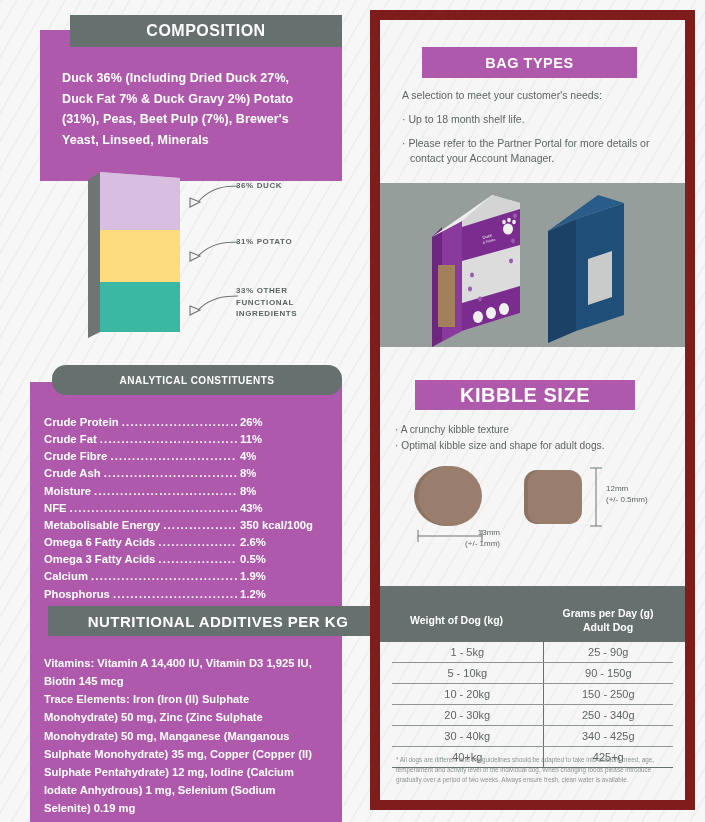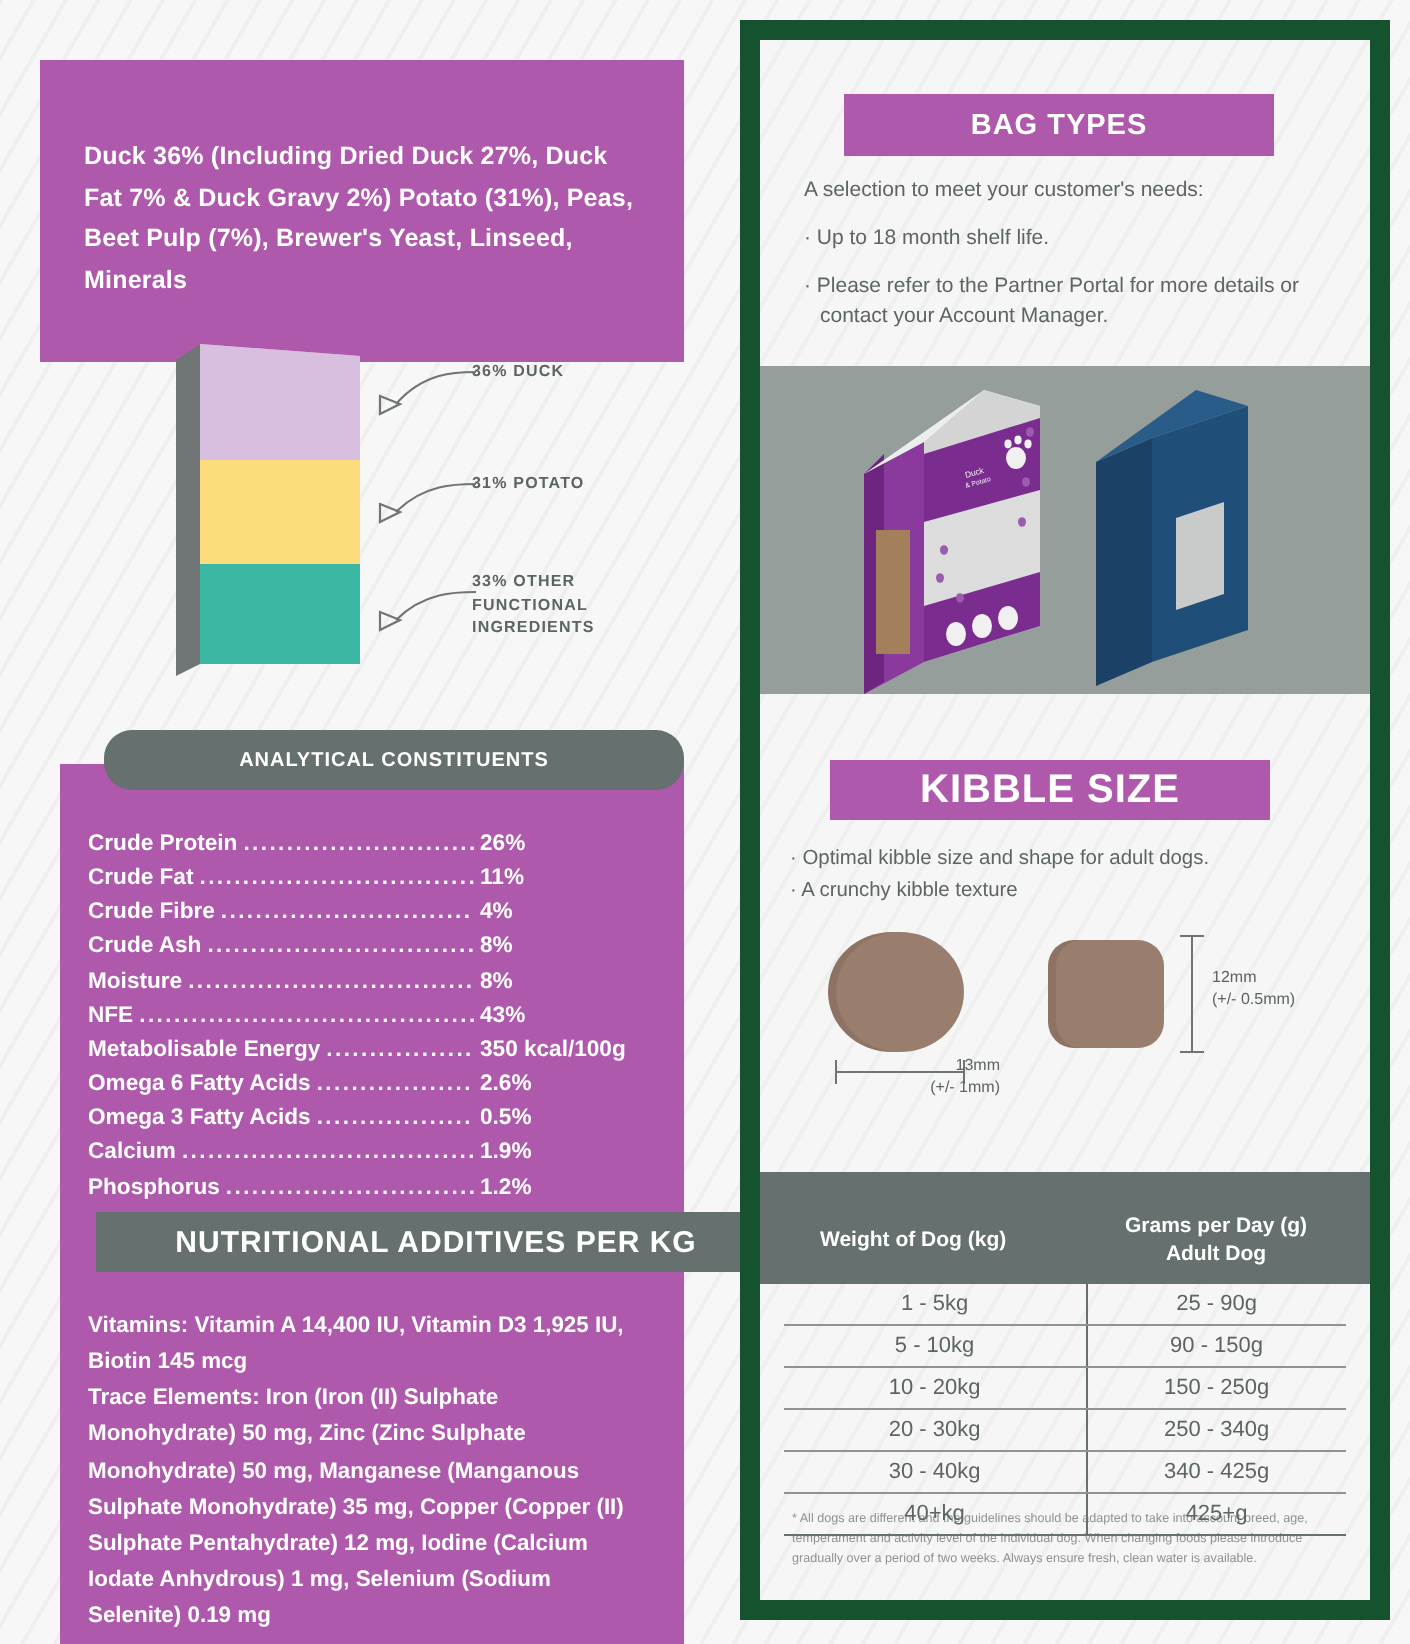--- a/index.html
+++ b/index.html
@@ -60,20 +60,21 @@
     width: 272px; height: 32px;
     font-size: 16px;
   }
   .composition-body {
     padding: 38px 22px 30px 22px;
     color: #ffffff;
     font-size: 12.5px;
     font-weight: bold;
     line-height: 1.65;
     letter-spacing: 0.1px;
+    margin-left: 20px;
   }
 
   
   .bag-diagram { position: absolute; left: 60px; top: 160px; width: 300px; height: 180px; }
   .bag-svg { position: absolute; left: 0; top: 0; }
   .bag-callout {
     position: absolute;
     color: #5d6563;
     font-size: 8px;
     font-weight: bold;
@@ -124,21 +125,21 @@
     font-size: 11.2px;
     font-weight: bold;
     line-height: 1.62;
   }
 
   
   .right-col {
     position: absolute;
     left: 370px; top: 10px;
     width: 325px; height: 800px;
-    background: #14532d;
+    background: #7f1d1d;
     padding: 10px;
   }
   .right-inner {
     width: 100%; height: 100%;
     background: #f4f4f4;
     background-image: repeating-linear-gradient(
       -60deg,
       #f6f6f6 0px, #f6f6f6 12px,
       #efefef 12px, #efefef 14px
     );
@@ -231,20 +232,21 @@
 </style>
 </head>
 <body>
 
 <div class="page">
 
   <div class="left-col">
 
     <div class="composition-block">
       <div class="purple-panel composition-body">Duck 36% (Including Dried Duck 27%, Duck Fat 7% &amp; Duck Gravy 2%) Potato (31%), Peas, Beet Pulp (7%), Brewer's Yeast, Linseed, Minerals</div>
+      <div class="gray-header composition-head">COMPOSITION</div>
     </div>
 
     <div class="bag-diagram">
       <svg class="bag-svg" width="300" height="180" viewBox="0 0 300 180">
 
         <polygon points="28,20 40,12 40,172 28,178" fill="#6F7574"></polygon>
 
         <path d="M40,12 L120,18 L120,70 L40,70 Z" fill="#D8BFDF"></path>
         <rect x="40" y="70" width="80" height="52" fill="#FCDC7D"></rect>
         <rect x="40" y="122" width="80" height="50" fill="#3BB8A4"></rect>
@@ -403,22 +405,22 @@
 
             <polygon points="168,48 196,36 244,20 218,12" fill="#2A5C8A"></polygon>
 
             <polygon points="208,76 232,68 232,114 208,122" fill="#C9CBCA"></polygon>
           </g>
         </svg>
       </div>
 
       <div class="purple-header kibble-head">KIBBLE SIZE</div>
       <div class="kibble-body">
+        <div>· A crunchy kibble texture</div>
         <div>· Optimal kibble size and shape for adult dogs.</div>
-        <div>· A crunchy kibble texture</div>
       </div>
 
       <div class="kibble-illus">
         <svg width="300" height="100" viewBox="0 0 300 100">
 
           <ellipse cx="56" cy="38" rx="32" ry="30" fill="#8E7363"></ellipse>
           <ellipse cx="60" cy="38" rx="32" ry="30" fill="#9A7E6D"></ellipse>
 
           <rect x="134" y="12" width="54" height="54" rx="13" ry="13" fill="#8E7363"></rect>
           <rect x="138" y="12" width="54" height="54" rx="13" ry="13" fill="#9A7E6D"></rect>

